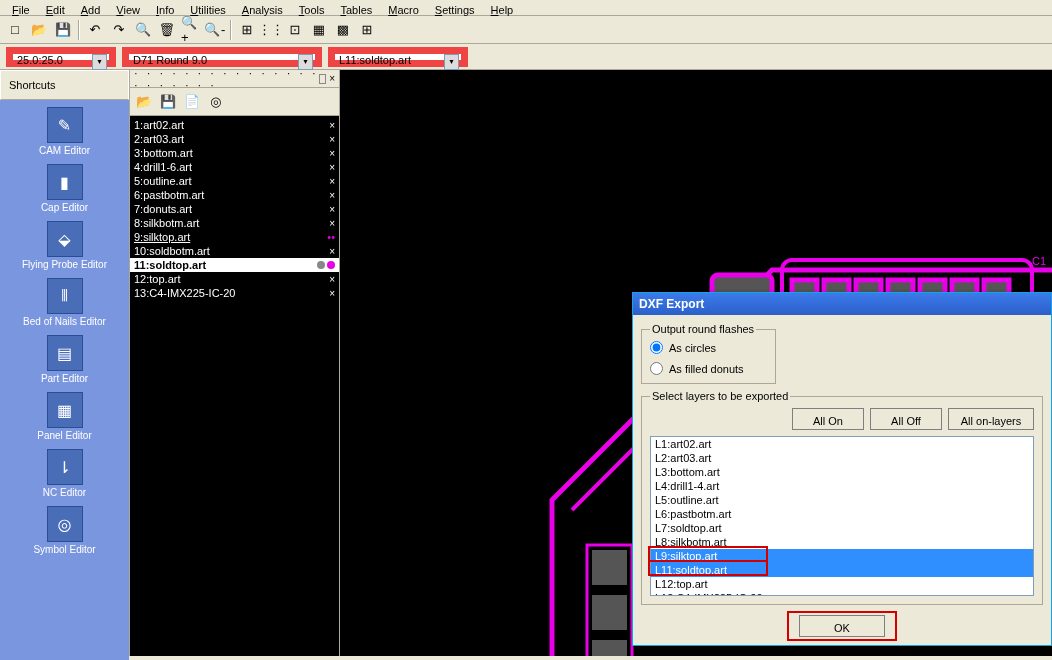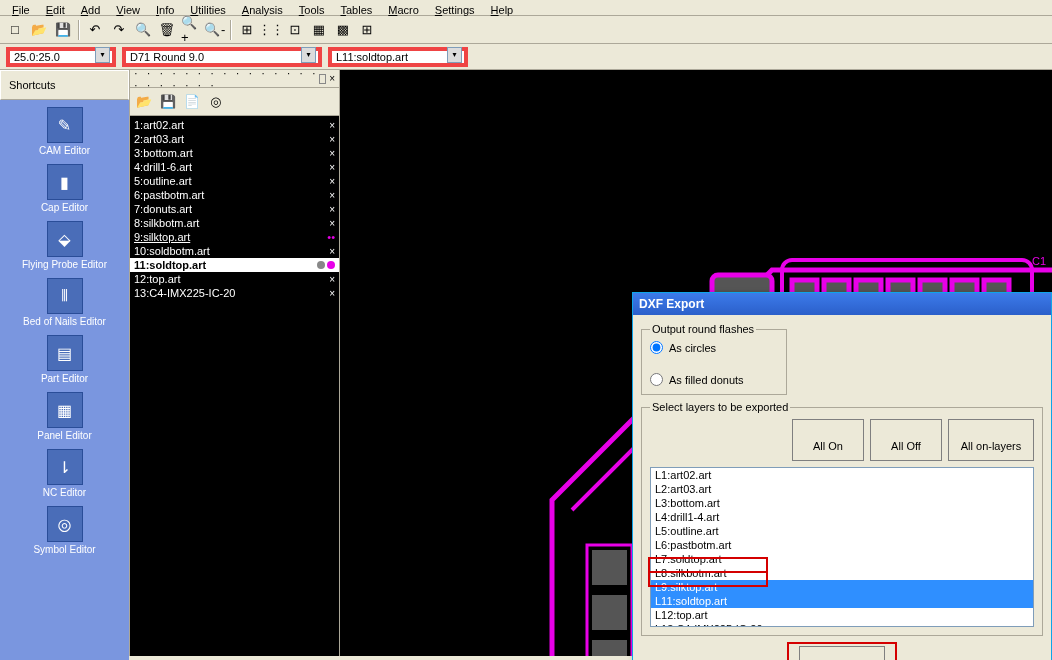--- a/index.html
+++ b/index.html
@@ -10,21 +10,21 @@
 .menubar span { padding: 2px 6px; cursor: default; }
 .menubar span u { text-decoration: underline; }
 
 
 .toolbar { background: #ece9d8; border-bottom: 1px solid #aca899; height: 28px; display: flex; align-items: center; padding: 0 4px; gap: 2px; }
 .tbtn { width: 22px; height: 22px; border: 1px solid transparent; display: flex; align-items: center; justify-content: center; font-size: 13px; }
 .tdiv { width: 2px; height: 20px; border-left: 1px solid #aca899; border-right: 1px solid #fff; margin: 0 2px; }
 
 
 .dropdowns { background: #ece9d8; border-bottom: 1px solid #aca899; height: 26px; display: flex; align-items: center; padding: 0 6px; gap: 6px; }
-.combo { background: #fff; border: 4px solid #ef4444; height: 20px; display: flex; align-items: flex-end; padding: 0 2px 0 4px; font-size: 11px; }
+.combo { background: #fff; border: 7px solid #ef4444; height: 20px; display: flex; align-items: flex-start; padding: 0 2px 0 4px; font-size: 11px; }
 .combo .arrow { width: 15px; height: 16px; background: #dcdcdc; border: 1px solid #7f9db9; margin-left: auto; display:flex; align-items:center; justify-content:center; font-size: 8px; }
 
 
 .main { display: flex; height: calc(100% - 74px); }
 
 
 .shortcuts { width: 130px; background: #ece9d8; border-right: 1px solid #aca899; }
 .shortcuts-title { background: #ece9d8; border: 1px solid #fff; border-bottom: 1px solid #aca899; padding: 8px; font-size: 11px; }
 .shortcuts-body { background: #7a96df; padding: 4px 0; display: flex; flex-direction: column; align-items: center; gap: 2px; height: calc(100% - 22px); }
 .shortcut-item { display: flex; flex-direction: column; align-items: center; color: #fff; padding: 3px; width: 100%; }
@@ -59,21 +59,21 @@
 .dialog { position: absolute; left: 632px; top: 292px; width: 420px; background: #ece9d8; border: 1px solid #0ea5e9; box-shadow: 2px 2px 6px rgba(0,0,0,.3); }
 .dialog-title { background: linear-gradient(#3c7bea,#2b5fca); color: #fff; height: 22px; display: flex; align-items: center; padding: 0 6px; font-size: 12px; font-weight: bold; }
 .dialog-body { padding: 8px; }
 .fieldset { border: 1px solid #aca899; padding: 6px 8px 8px; margin-bottom: 6px; position: relative; }
 .fieldset legend { font-size: 11px; background: #ece9d8; padding: 0 2px; }
 .row-flex { display: flex; gap: 4px; }
 .chk { display: flex; align-items: center; gap: 6px; }
 .chk input { width: 13px; height: 13px; }
 .chk.disabled { color: #9a9a9a; }
 .radio { display: flex; align-items: center; gap: 6px; }
-.btn { background: #ece9d8; border: 1px solid #7f7f7f; padding: 20px 10px; font-size: 11px; min-width: 72px; height: 22px; }
+.btn { background: #ece9d8; border: 1px solid #7f7f7f; padding: 6px 10px; font-size: 11px; min-width: 72px; height: 22px; }
 .listbox { background: #fff; border: 1px solid #7f9db9; height: 160px; overflow: hidden; margin-top: 6px; }
 .listrow { padding: 1px 4px; font-size: 11px; height: 14px; white-space: nowrap; overflow: hidden; }
 .listrow.sel { background: #2f8fff; color: #fff; }
 .redbox { position: absolute; border: 2px solid #d40000; pointer-events: none; }
 
 .okrow { display:flex; justify-content:center; margin-top: 10px; position: relative; }
 </style>
 </head>
 <body>
 
@@ -228,27 +228,27 @@
       <text x="520" y="15" fill="#e800e8" font-size="18" font-family="monospace">C1</text>
       <text x="175" y="100" fill="#e800e8" font-size="16" font-family="monospace">C23</text>
     </svg>
   </div>
 </div>
 
 <div class="dialog">
   <div class="dialog-title">DXF Export</div>
   <div class="dialog-body">
     <div class="row-flex">
-      <fieldset class="fieldset" style="width:146px">
+      <fieldset class="fieldset" style="width:135px">
         <legend>Output round flashes</legend>
         <div class="radio">
           <input type="radio" name="rf" checked="" style="">
             <span>As circles</span>
         </div>
-        <div class="radio" style="margin-top:19px">
+        <div class="radio" style="margin-top:8px">
           <input type="radio" name="rf" style="">
             <span>As filled donuts</span>
         </div>
       </fieldset>
     </div>
 
     <fieldset class="fieldset" style="position:relative">
       <legend>Select layers to be exported</legend>
       <div style="display:flex; gap:6px; justify-content:flex-end">
         <button class="btn">All On</button>

